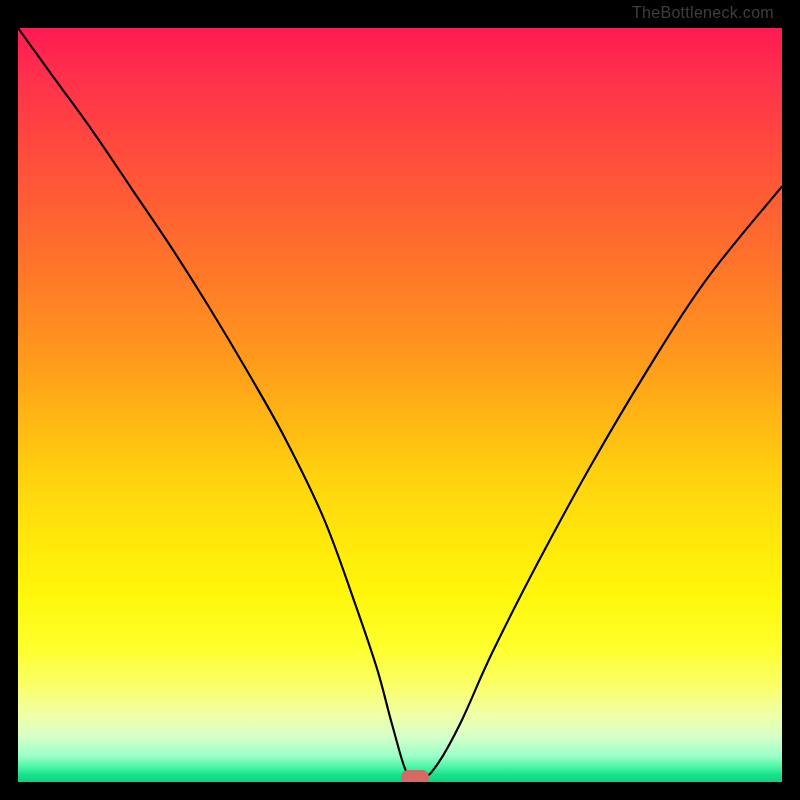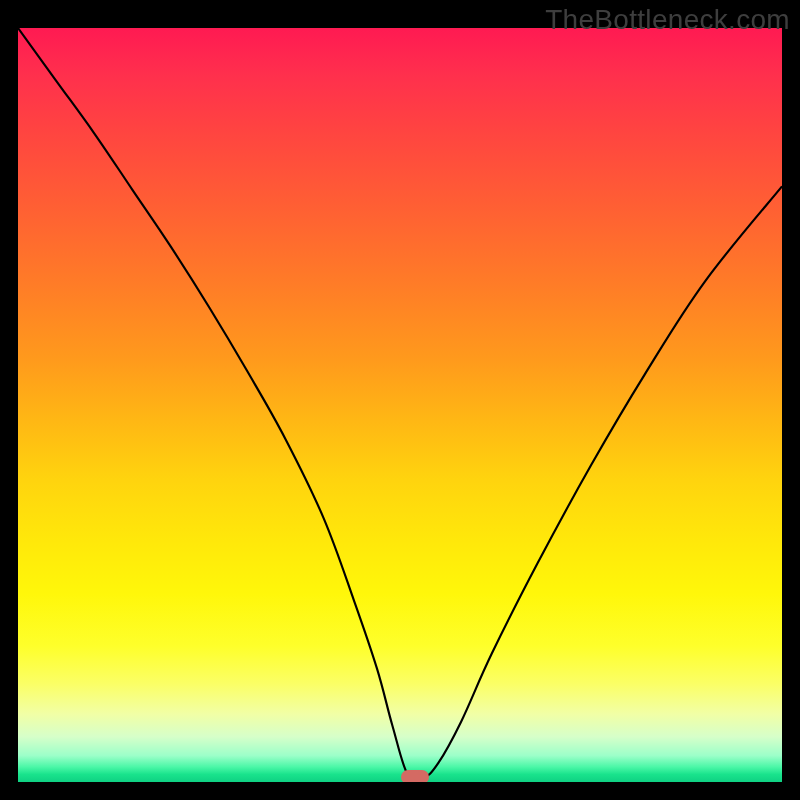--- a/index.html
+++ b/index.html
@@ -13,23 +13,23 @@
   }
   .frame {
     position: relative;
     width: 800px;
     height: 800px;
     background: #000;
   }
   .watermark {
     position: absolute;
     top: 4px;
-    right: 10px;
+    right: 26px;
     color: #3e3e3e;
-    font-size: 28px;
+    font-size: 16px;
     font-weight: 500;
     letter-spacing: 0.3px;
     z-index: 30;
     user-select: none;
   }
   .plot {
     position: absolute;
     left: 18px;
     top: 28px;
     width: 764px;

